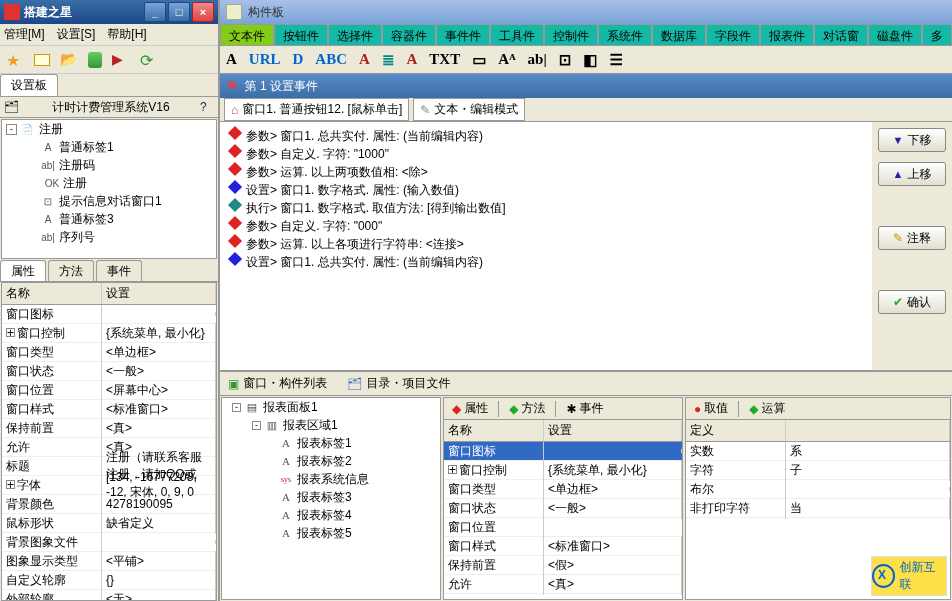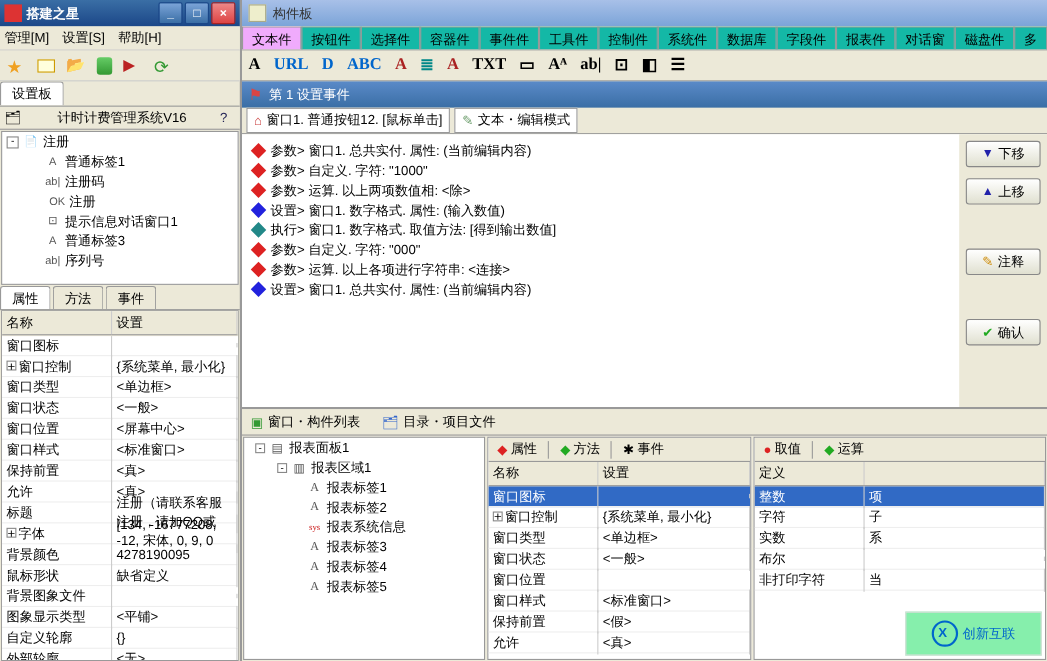--- a/index.html
+++ b/index.html
@@ -39,30 +39,30 @@
 .col1 { width: 100px; }
 .col2 { flex: 1; }
 .grid-row { display: flex; border-bottom: 1px solid #eee; height: 19px; align-items: center; }
 .grid-row.sel { background: #316ac5; color: #fff; }
 
 .right-pane { flex: 1; height: 601px; display: flex; flex-direction: column; background: #ece9d8; }
 .r-titlebar { height: 24px; background: linear-gradient(#a8c0e8,#7ba4d8); display: flex; align-items: center; padding: 0 6px; gap: 6px; color: #333; }
 .r-titlebar .ri { width: 16px; height: 16px; background: #eec; border: 1px solid #aa8; }
 .comp-tabs { height: 22px; background: #ece9d8; display: flex; border-bottom: 1px solid #999; overflow: hidden; }
 .comp-tabs .ct { padding: 3px 8px; border: 1px solid #999; border-bottom: none; background: #14b8a6; white-space: nowrap; }
-.comp-tabs .ct:first-child { background: #f0abfc; }
+.comp-tabs .ct:first-child { background: #84cc16; }
 .comp-toolbar { height: 28px; background: #ece9d8; display: flex; align-items: center; padding: 0 6px; gap: 12px; border-bottom: 1px solid #999; }
 .ctb { font-family: "Times New Roman", serif; font-size: 15px; font-weight: bold; }
 .event-header { height: 24px; background: linear-gradient(#5a8ac8,#3a6ea5); color: #fff; display: flex; align-items: center; padding: 0 6px; gap: 6px; }
 .event-header .ei { color: #d44; font-size: 14px; }
 .event-tabs { height: 24px; background: #ece9d8; display: flex; align-items: center; padding: 2px 4px; gap: 4px; border-bottom: 1px solid #999; }
 .etab { padding: 2px 6px; border: 1px solid #999; background: #fff; display: flex; align-items: center; gap: 4px; }
 .event-body { flex: 0 0 250px; display: flex; background: #fff; border-bottom: 2px solid #999; }
 .event-list { flex: 1; padding: 6px 10px; overflow: auto; }
-.ev-row { display: flex; align-items: center; height: 18px; gap: 6px; }
+.ev-row { display: flex; align-items: flex-start; height: 18px; gap: 6px; }
 .ev-row .dia { width: 10px; height: 10px; transform: rotate(45deg); }
 .dia.red { background: #d22; }
 .dia.blue { background: #22d; }
 .dia.teal { background: #288; }
 .ev-btns { width: 80px; padding: 6px; display: flex; flex-direction: column; gap: 10px; background: #ece9d8; }
 .xp-btn { height: 24px; border: 1px solid #888; border-radius: 3px; background: linear-gradient(#fff,#e0e0d0); display: flex; align-items: center; justify-content: center; gap: 4px; }
 .xp-btn .arr { font-size: 11px; }
 .bottom-area { flex: 1; display: flex; flex-direction: column; }
 .btabs { height: 24px; display: flex; gap: 20px; padding: 2px 8px; align-items: center; background: #ece9d8; border-bottom: 1px solid #999; }
 .btab { display: flex; align-items: center; gap: 4px; }
@@ -71,21 +71,21 @@
 .bc1 { width: 220px; }
 .bc2 { width: 240px; }
 .bc3 { flex: 1; }
 .bhead { display: flex; background: #ece9d8; border-bottom: 1px solid #999; height: 22px; align-items: center; }
 .bhead .bh { padding: 2px 8px; display: flex; align-items: center; gap: 3px; }
 .sep { border-left: 1px solid #999; height: 16px; margin: 0 2px; }
 .tree2-row { display: flex; align-items: center; height: 18px; gap: 3px; white-space: nowrap; }
 .pad1 { padding-left: 10px; }
 .pad2 { padding-left: 30px; }
 .pad3 { padding-left: 56px; }
-.logo { position: absolute; right: 5px; bottom: 5px; width: 124px; height: 40px; background: #86efac; display: flex; align-items: center; justify-content: center; font-size: 11px; color: #06c; border: 1px solid #ddd; }
+.logo { position: absolute; right: 5px; bottom: 5px; width: 76px; height: 40px; background: #fde047; display: flex; align-items: center; justify-content: center; font-size: 11px; color: #06c; border: 1px solid #ddd; }
 .logo .lg { width: 24px; height: 24px; border: 2px solid #06c; border-radius: 50%; margin-right: 4px; position: relative; }
 .logo .lg::before { content: "X"; position: absolute; left: 4px; top: 2px; color: #06c; font-weight: bold; }
 </style>
 </head>
 <body>
 
 <div class="left-pane">
   <div class="titlebar">
     <div class="icon"></div>
     <div class="title">搭建之星</div>
@@ -452,31 +452,27 @@
           <div class="bh">
               <span style="color:#2a2">◆</span>
               <span>运算</span>
             </div>
         </div>
         <div class="grid-head">
           <div class="col1">定义</div>
           <div class="col2"></div>
         </div>
         <div id="grid3">
-            <div class="grid-row sel">
-              <div class="col1">整数</div>
-              <div class="col2">项</div>
+            <div class="grid-row">
+              <div class="col1">实数</div>
+              <div class="col2">系</div>
             </div>
             <div class="grid-row">
               <div class="col1">字符</div>
               <div class="col2">子</div>
-            </div>
-            <div class="grid-row">
-              <div class="col1">实数</div>
-              <div class="col2">系</div>
             </div>
             <div class="grid-row">
               <div class="col1">布尔</div>
               <div class="col2"></div>
             </div>
             <div class="grid-row">
               <div class="col1">非打印字符</div>
               <div class="col2">当</div>
             </div>
           </div>

